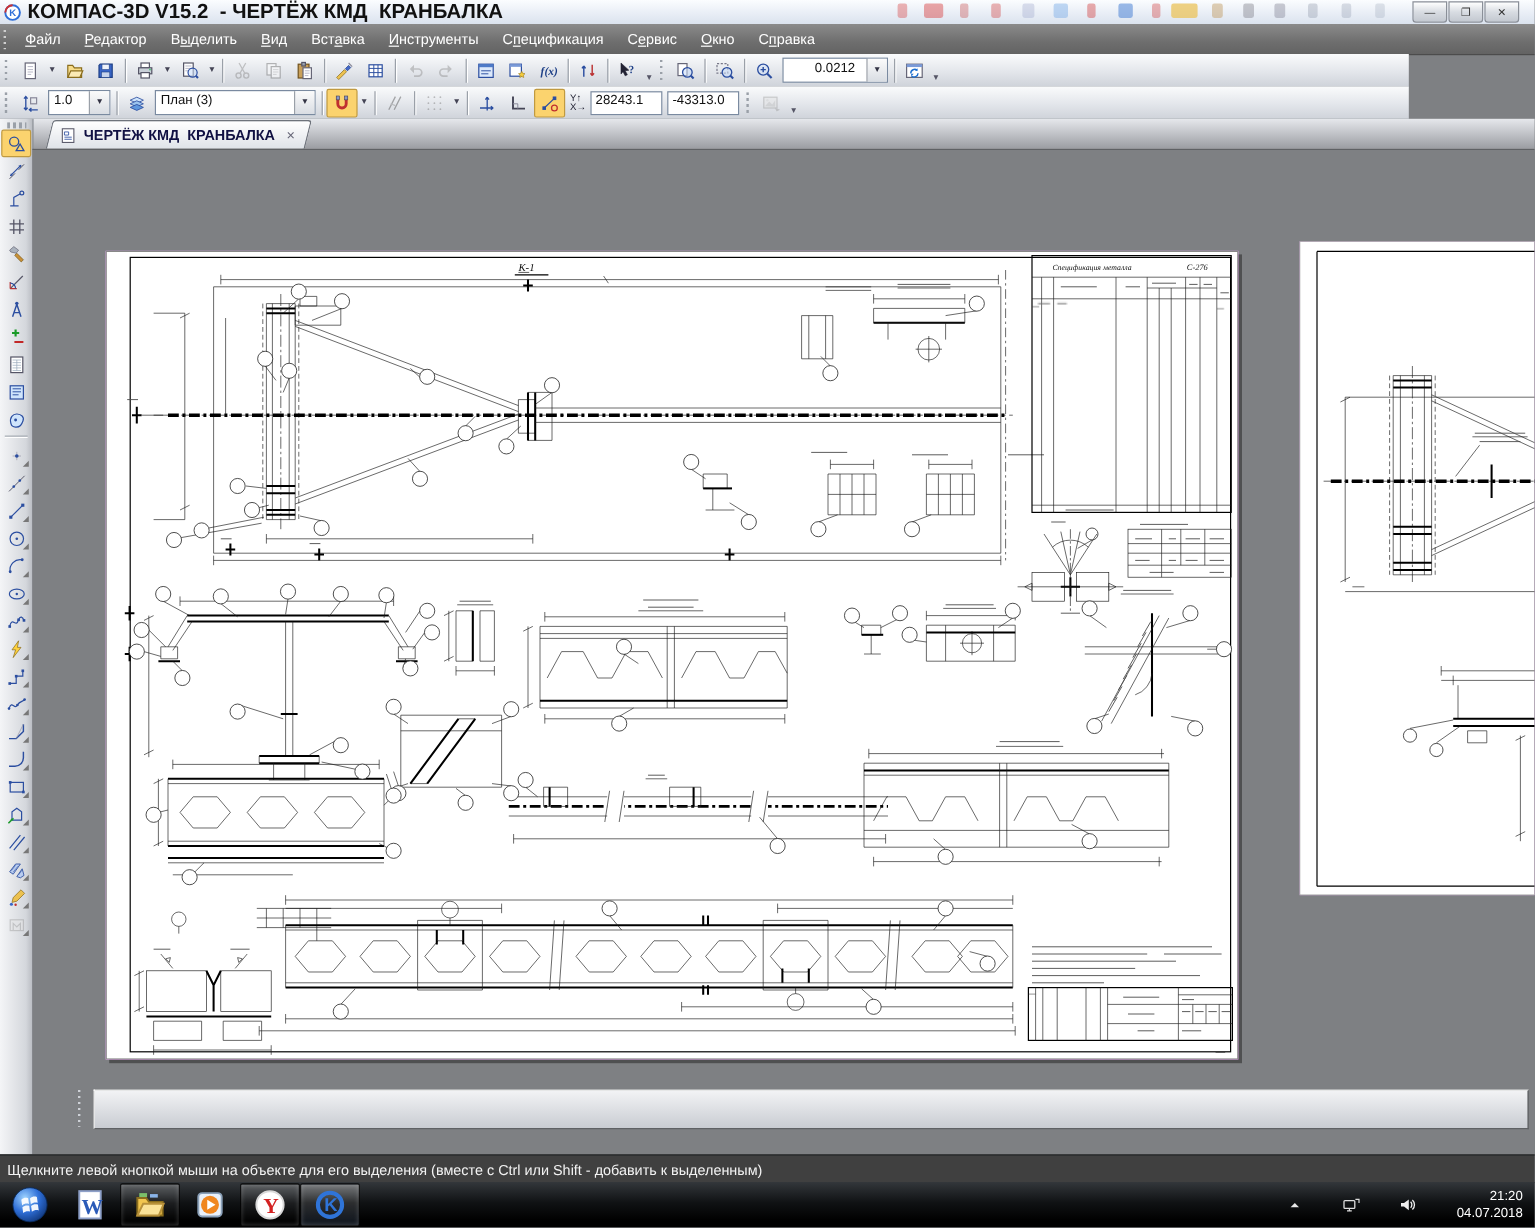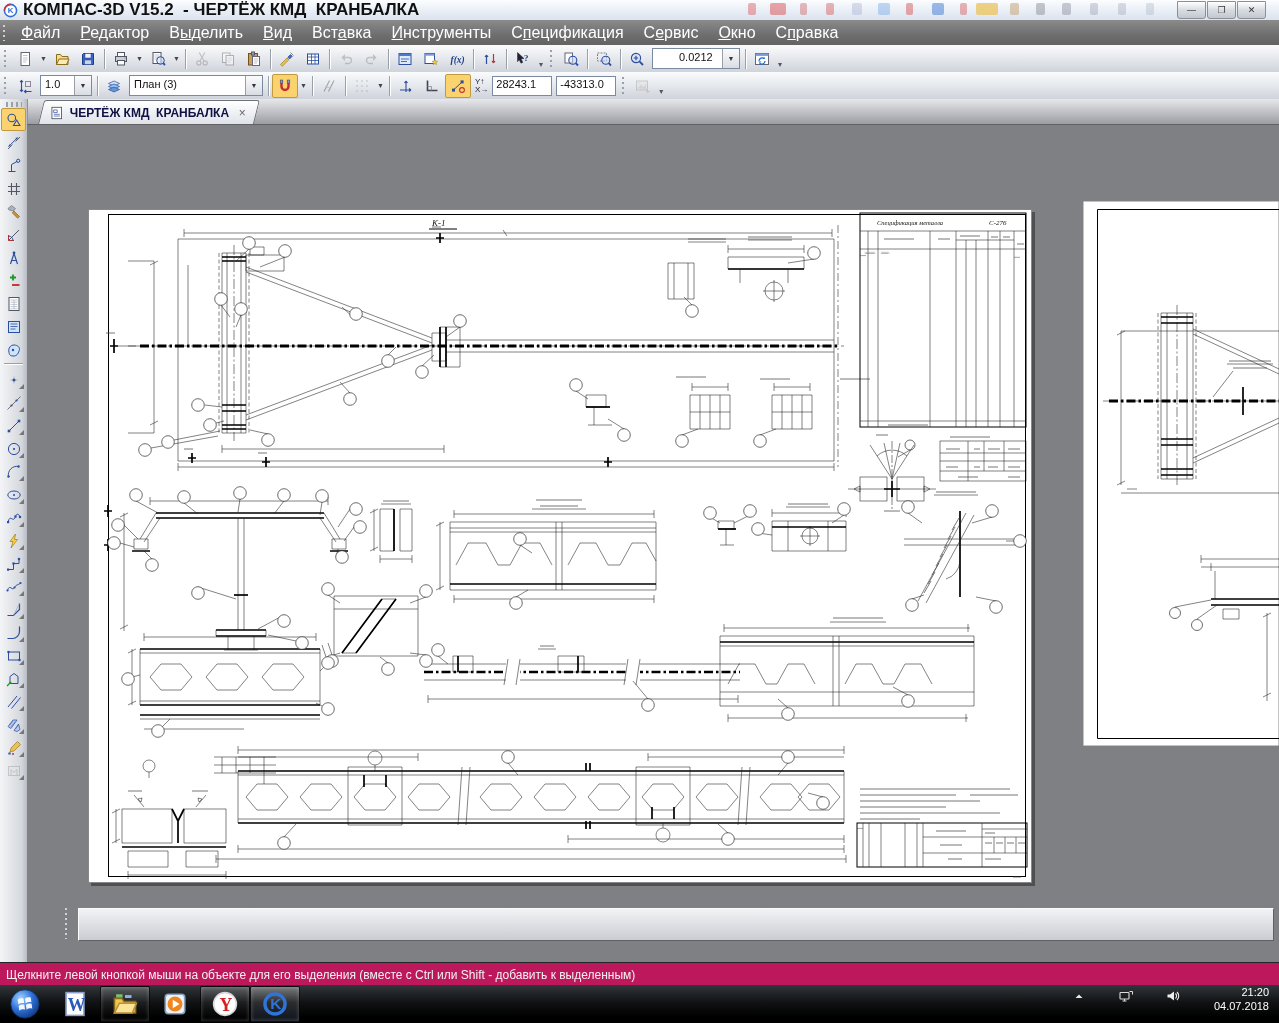--- a/index.html
+++ b/index.html
@@ -18,24 +18,24 @@
   .winbtn{width:27px;height:16px;margin-left:1px;border:1px solid #8a8f98;
     border-radius:0 0 3px 3px;background:linear-gradient(#ffffff,#d8dce2 50%,#c3c8d0);
     display:flex;align-items:center;justify-content:center;font-size:9px;color:#333;}
   
   #menubar{left:0;top:20px;width:1279px;height:25px;
     background:linear-gradient(#8b8b8b,#6e6e6e 60%,#636363);
     display:flex;align-items:center;border-bottom:1px solid #4c4c4c;}
   .mhnd{width:5px;height:16px;margin:0 4px 0 2px;
     background-image:repeating-linear-gradient(#cfcfcf 0 2px,transparent 2px 5px);
     background-size:2px 100%;background-repeat:no-repeat;background-position:1px 0;}
-  .mitem{color:#fff;font-size:16px;padding:3px 10px;cursor:default;}
+  .mitem{color:#fff;font-size:12px;padding:3px 10px;cursor:default;}
   .mitem u{text-decoration:underline;}
   
-  .toolrow{left:0;width:1279px;height:27px;
+  .toolrow{left:0;width:1174px;height:27px;
     background:linear-gradient(#fafbfc,#e3e6eb 55%,#cfd3da);
     border-bottom:1px solid #9aa0a8;display:flex;align-items:center;}
   #toolbar1{top:45px;} #toolbar2{top:60px;margin-top:12px;}
   .hnd{width:5px;height:18px;margin:0 4px 0 3px;flex:none;
     background-image:repeating-linear-gradient(#9aa0a8 0 2px,transparent 2px 5px);
     background-size:2px 100%;background-repeat:no-repeat;background-position:1px 0;}
   .vsep{width:1px;height:20px;background:#9aa0a8;box-shadow:1px 0 0 #fff;margin:0 3px;flex:none;}
   .tbtn{width:24px;height:22px;border:1px solid transparent;border-radius:2px;
     display:flex;align-items:center;justify-content:center;flex:none;position:relative;}
   .tbtn svg{width:16px;height:16px;display:block;}
@@ -91,33 +91,33 @@
   .sheetsvg .ctr{stroke:#000;stroke-width:3;stroke-dasharray:9 3 2.5 3;fill:none}
   .sheetsvg .bal{fill:#fff;stroke:#1c1c1c;stroke-width:.65}
   .sheetsvg text{font-family:"Liberation Serif",serif;fill:#111}
   #prophnd{left:37px;top:783px;width:5px;height:31px;
     background-image:repeating-linear-gradient(#cfd2d8 0 2px,transparent 2px 5px);
     background-size:2px 100%;background-repeat:no-repeat;background-position:1px 0;}
   #propbar{left:51px;top:783px;width:1194px;height:31px;
     background:linear-gradient(#f2f3f5,#c9ccd2);
     border:1px solid;border-color:#fbfbfb #5f6164 #5f6164 #fbfbfb;}
   
-  #statusbar{left:0;top:962px;width:1279px;height:23px;background:#be185d;
+  #statusbar{left:0;top:962px;width:1279px;height:23px;background:#404040;
     display:flex;align-items:center;border-top:1px solid #242628;}
   #statusbar .msg{color:#f2f2f2;font-size:12px;padding-left:6px;}
   
   #taskbar{left:0;top:985px;width:1279px;height:38px;
     background:linear-gradient(#33373b,#101214 45%,#000 85%);display:flex;align-items:center;}
   .tbapp{width:50px;height:36px;margin:0;display:flex;align-items:center;justify-content:center;flex:none;}
   .tbapp svg{width:26px;height:26px;}
   .tbapp.start svg{width:30px;height:30px;}
   .tbapp.open{background:linear-gradient(rgba(255,255,255,.22),rgba(255,255,255,.06) 45%,rgba(0,0,0,.25));
     border:1px solid rgba(0,0,0,.8);box-shadow:inset 0 0 4px rgba(255,255,255,.25);border-radius:2px;width:48px;height:34px;}
   .tbapp.activeapp{background:linear-gradient(rgba(255,255,255,.34),rgba(255,255,255,.12) 45%,rgba(60,80,110,.3));}
-  #tray{margin-left:auto;display:flex;height:100%;gap:19px;}
+  #tray{margin-left:auto;display:flex;align-items:center;height:100%;gap:19px;}
   #tray .tico{width:22px;height:22px;margin:0 3px;display:flex;align-items:center;justify-content:center;}
   #tray .tico svg{width:16px;height:16px;}
   #clock{color:#fff;font-size:11px;line-height:14px;text-align:right;padding:0 10px 0 8px;}
 </style>
 </head>
 <body>
 
 <div id="titlebar" class="abs">
   <span class="appico">
     <svg viewBox="0 0 16 16">

